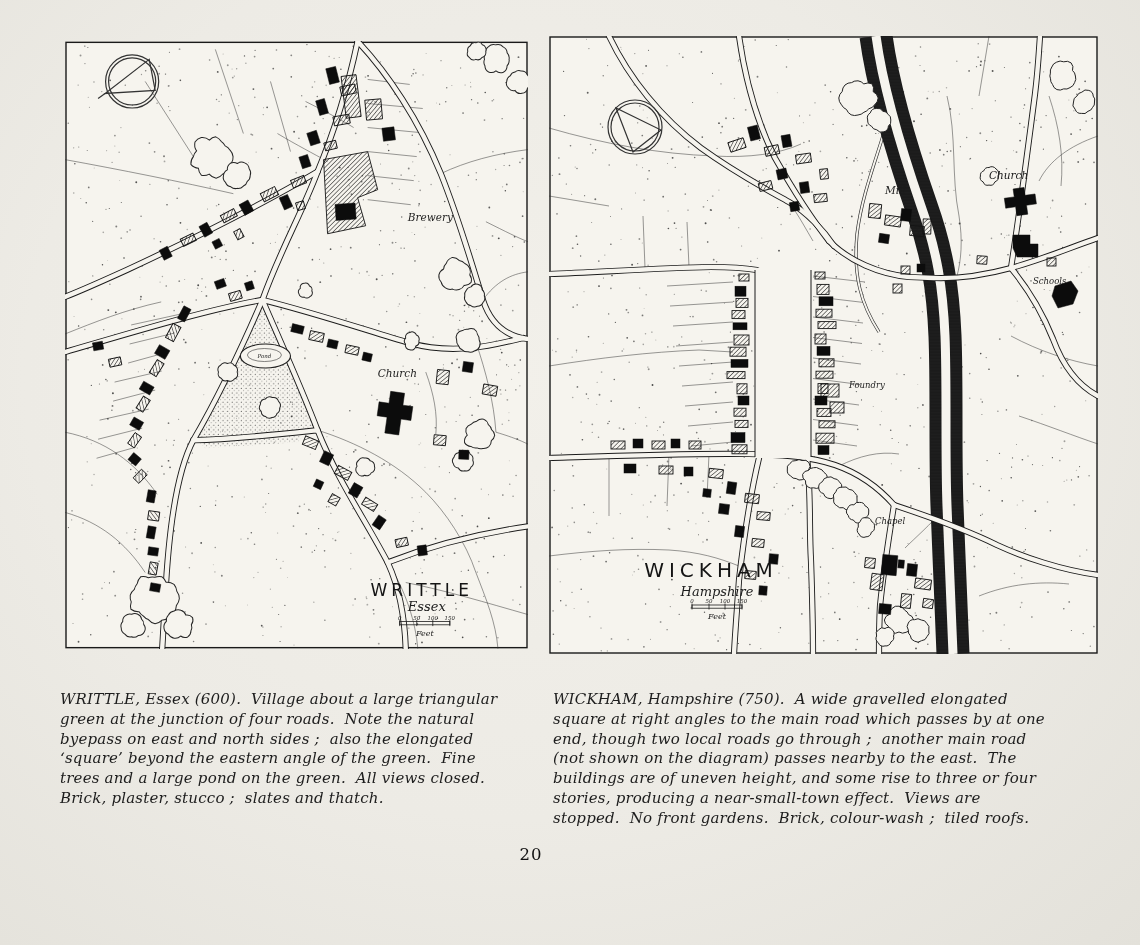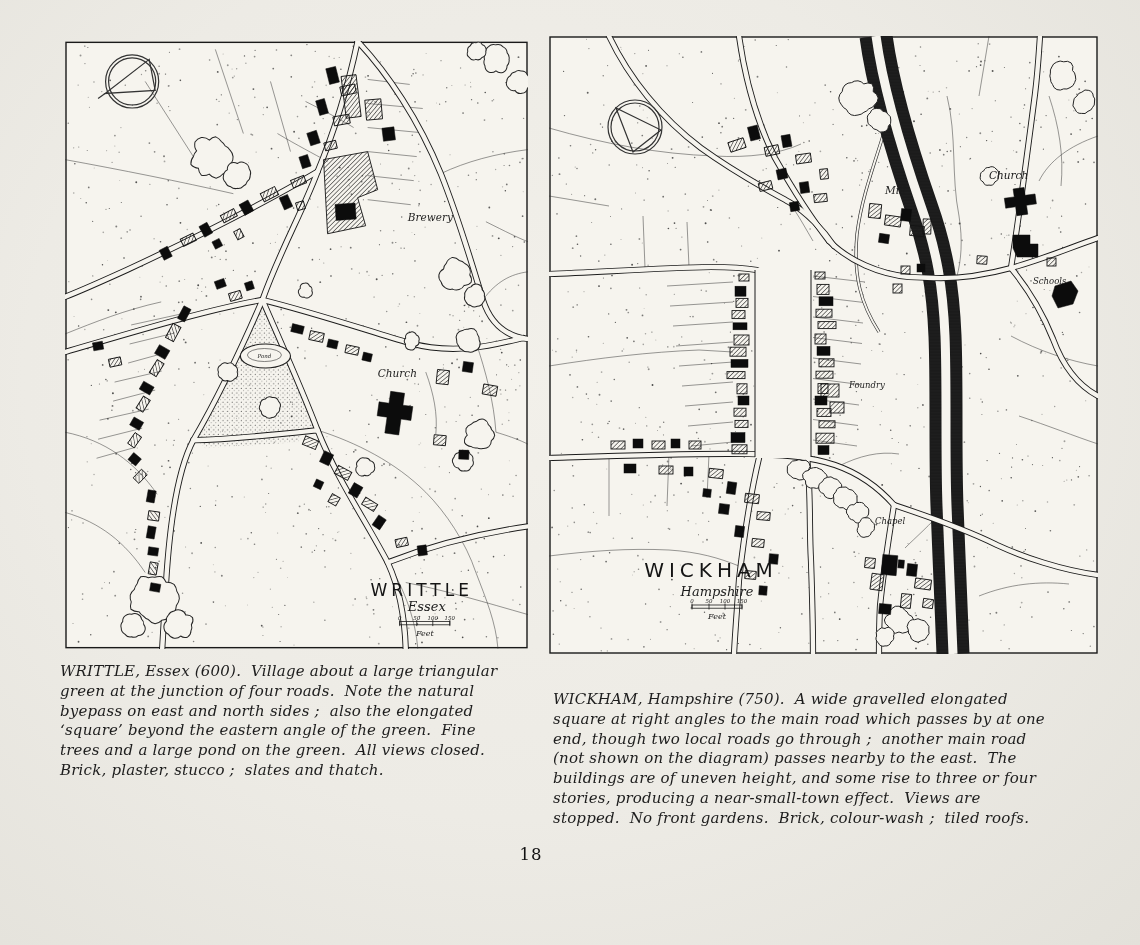--- a/index.html
+++ b/index.html
@@ -2128,17 +2128,17 @@
           <line class="tick" x1="143" y1="567.5" x2="143" y2="573.5"></line>
           <line class="tick" x1="160" y1="567.5" x2="160" y2="573.5"></line>
           <line class="tick" x1="176" y1="567.5" x2="176" y2="573.5"></line>
           <line class="tick" x1="193" y1="567.5" x2="193" y2="573.5"></line>
           <text class="scale-unit" x="168" y="583" text-anchor="middle">Feet</text>
         </g>
       </g>
     </svg>
   </div>
 
-  <div class="caption" style="left:60px;top:662px;width:458px">WRITTLE, Essex (600).  Village about a large triangular green at the junction of four roads.  Note the natural byepass on east and north sides ;  also the elongated ‘square’ beyond the eastern angle of the green.  Fine trees and a large pond on the green.  All views closed.  Brick, plaster, stucco ;  slates and thatch.</div>
+  <div class="caption" style="left:60px;top:690px;width:458px">WRITTLE, Essex (600).  Village about a large triangular green at the junction of four roads.  Note the natural byepass on east and north sides ;  also the elongated ‘square’ beyond the eastern angle of the green.  Fine trees and a large pond on the green.  All views closed.  Brick, plaster, stucco ;  slates and thatch.</div>
   <div class="caption" style="left:553px;top:690px;width:497px">WICKHAM, Hampshire (750).  A wide gravelled elongated square at right angles to the main road which passes by at one end, though two local roads go through ;  another main road (not shown on the diagram) passes nearby to the east.  The buildings are of uneven height, and some rise to three or four stories, producing a near-small-town effect.  Views are stopped.  No front gardens.  Brick, colour-wash ;  tiled roofs.</div>
 
-  <div class="pagenum">18</div>
+  <div class="pagenum">20</div>
 </div>
 
 </body></html>

